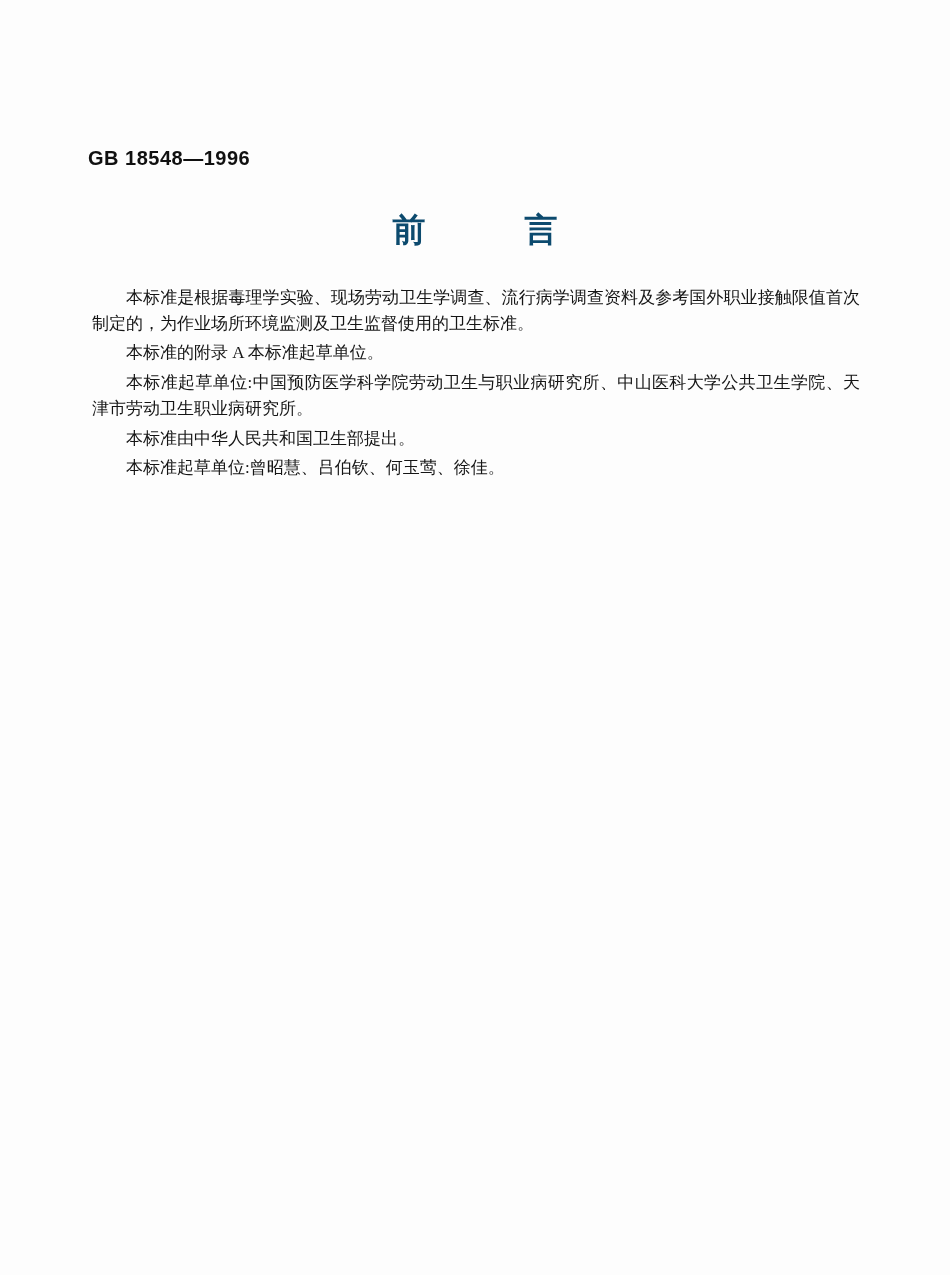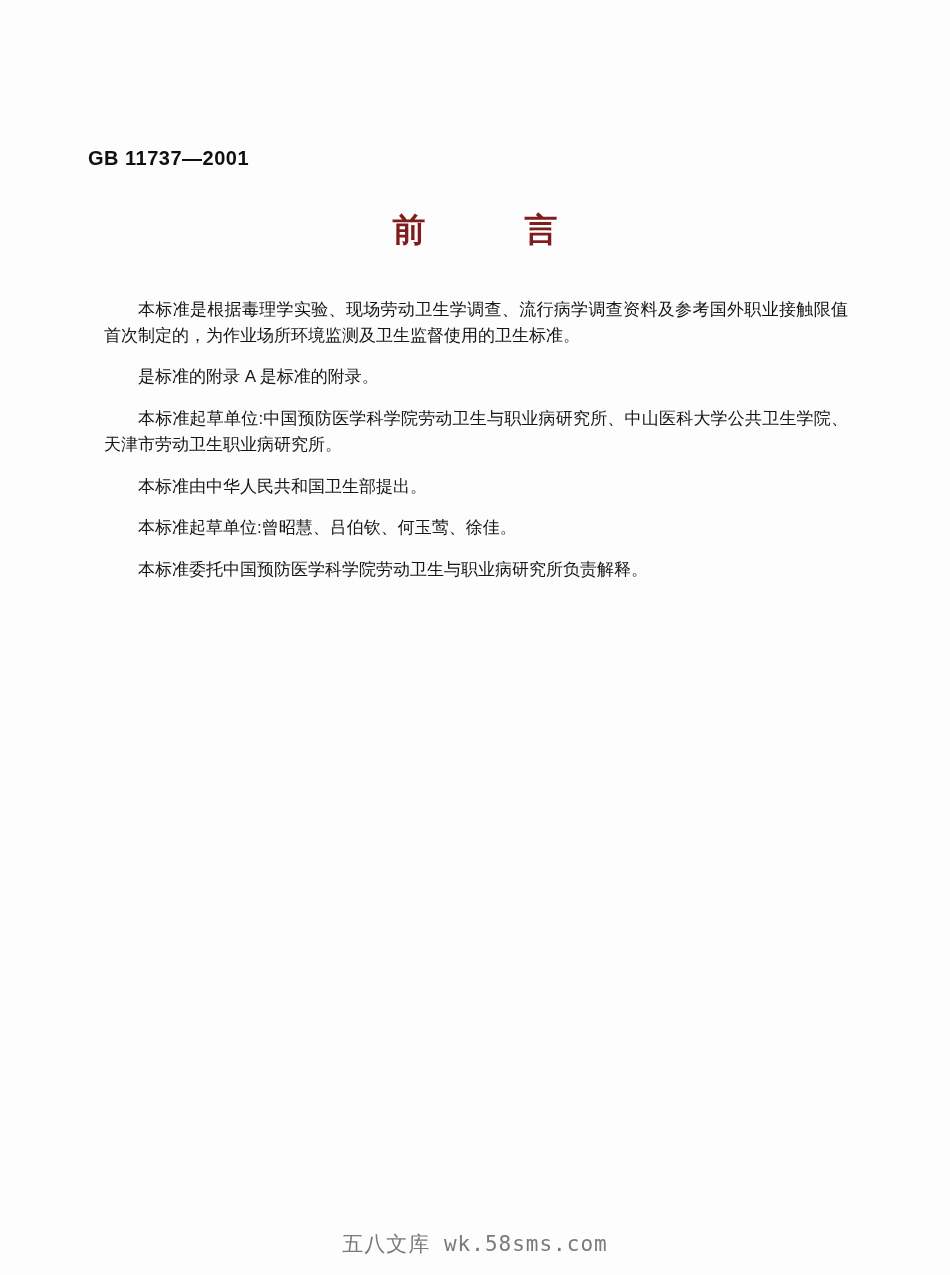--- a/index.html
+++ b/index.html
@@ -30,63 +30,62 @@
     white-space: pre;
   }
   .doc-title {
     position: absolute;
     left: 0;
     top: 208px;
     width: 100%;
     text-align: center;
     font-size: 33px;
     font-weight: bold;
-    color: #7f1d1d;
+    color: #0c4a6e;
     margin: 0;
     white-space: pre;
   }
   .doc-body {
     position: absolute;
     left: 88px;
     top: 281px;
     width: 776px;
     font-size: 17px;
     line-height: 25.7px;
     text-align: justify;
     color: #151515;
   }
   .doc-body p {
-    margin: 16px;
+    margin: 4px;
     text-indent: 2em;
+    font-family: Liberation Serif, serif;
   }
   .watermark {
     position: absolute;
     left: 0;
     top: 1230px;
     width: 100%;
     text-align: center;
     font-size: 21px;
     color: #7a7a7a;
     font-family: "DejaVu Sans Mono", "DejaVu Serif", monospace;
     letter-spacing: 1px;
   }
 </style>
 </head>
 <body>
 
 <div class="page">
 
-  <div class="header-code">GB 11737—2001</div>
+  <div class="header-code">GB 18548—1996</div>
 
   <h1 class="doc-title">前　　　言</h1>
 
   <div class="doc-body">
     <p>本标准是根据毒理学实验、现场劳动卫生学调查、流行病学调查资料及参考国外职业接触限值首次制定的，为作业场所环境监测及卫生监督使用的卫生标准。</p>
-    <p>是标准的附录 A 是标准的附录。</p>
+    <p>本标准的附录 A 本标准起草单位。</p>
     <p>本标准起草单位:中国预防医学科学院劳动卫生与职业病研究所、中山医科大学公共卫生学院、天津市劳动卫生职业病研究所。</p>
     <p>本标准由中华人民共和国卫生部提出。</p>
     <p>本标准起草单位:曾昭慧、吕伯钦、何玉莺、徐佳。</p>
-    <p>本标准委托中国预防医学科学院劳动卫生与职业病研究所负责解释。</p>
   </div>
 
-  <div class="watermark">五八文库 wk.58sms.com</div>
 
 </div>
 
 </body></html>

